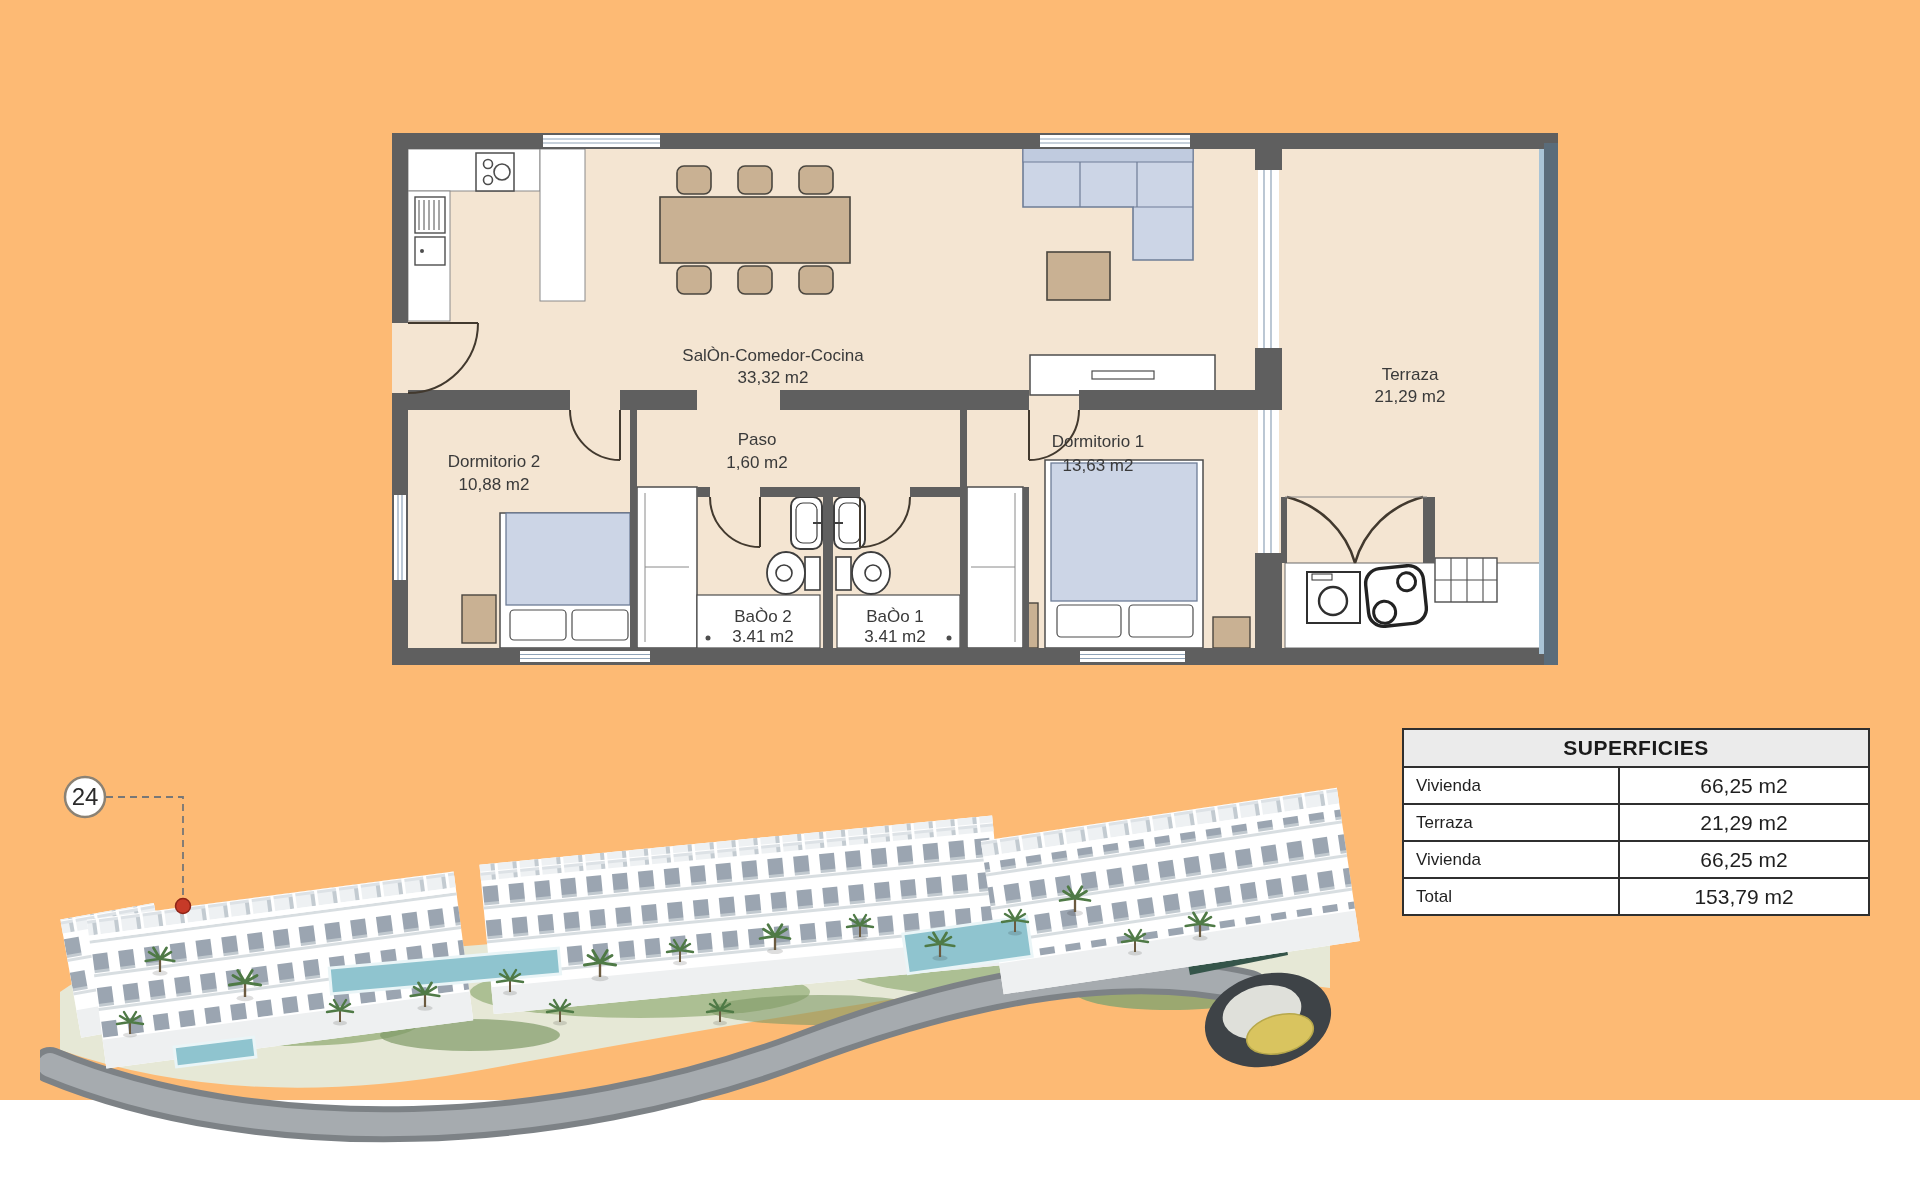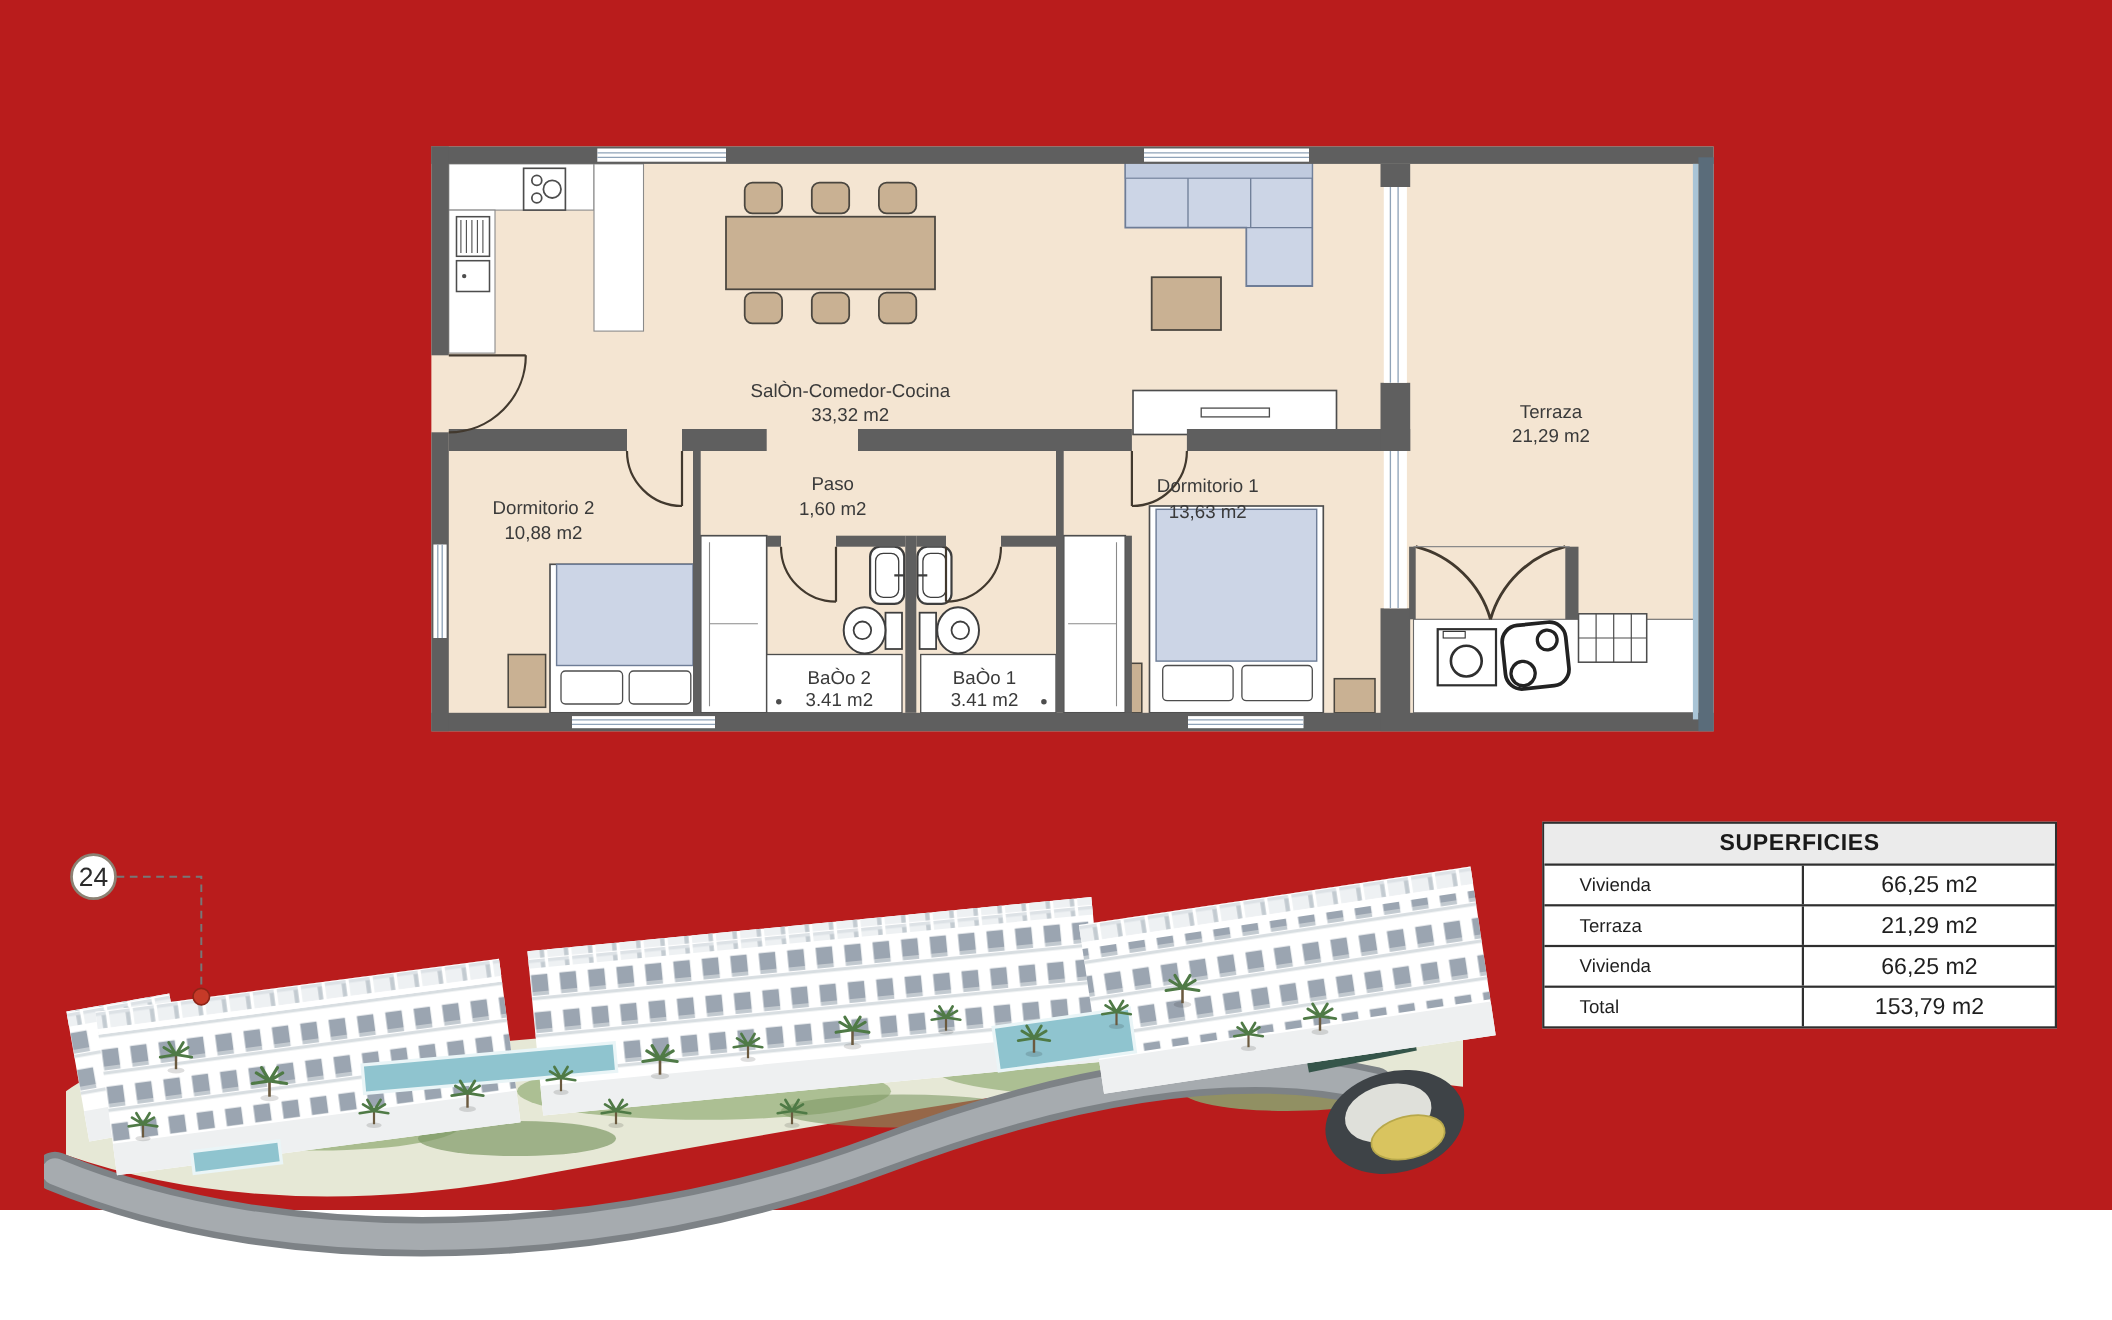--- a/index.html
+++ b/index.html
@@ -1,28 +1,28 @@
 <!DOCTYPE html>
 <html><head>
 <meta charset="utf-8">
 <style>
   html,body{margin:0;padding:0;background:#ffffff;width:1920px;height:1200px;overflow:hidden;
             font-family:"Liberation Sans", sans-serif;}
-  .stage{position:relative;width:1920px;height:1100px;background:#b91c1c;}
+  .stage{position:relative;width:1920px;height:1100px;background:#fdba74;}
   svg text{font-family:"Liberation Sans", sans-serif;}
   .plan-label{fill:#3a3a3a;font-size:17px;}
-  .sup-table{position:absolute;left:1402px;top:747px;width:468px;border:2px solid #2f2f2f;
+  .sup-table{position:absolute;left:1402px;top:728px;width:468px;border:2px solid #2f2f2f;
              background:#fff;box-sizing:border-box;}
   .sup-header{height:36px;background:#ebebeb;border-bottom:2px solid #2f2f2f;display:flex;
               align-items:center;justify-content:center;font-size:21px;font-weight:bold;
               color:#1a1a1a;letter-spacing:0.5px;}
   .sup-row{display:flex;height:35px;border-bottom:2px solid #2f2f2f;}
   .sup-row:last-child{border-bottom:none;}
   .sup-label{width:216px;border-right:2px solid #2f2f2f;display:flex;align-items:center;
-             padding-left:12px;font-size:17px;color:#1f1f1f;box-sizing:border-box;margin-left:20px;}
+             padding-left:12px;font-size:17px;color:#1f1f1f;box-sizing:border-box;}
   .sup-value{flex:1;display:flex;align-items:center;justify-content:center;font-size:21px;color:#1f1f1f;}
 </style>
 </head>
 <body>
 
 <div class="stage">
 
   <svg width="1166" height="532" viewBox="0 0 1166 532" style="position:absolute;left:392px;top:133px;">
 
     <rect x="0" y="0" width="1166" height="532" fill="#f4e5d2"></rect>

